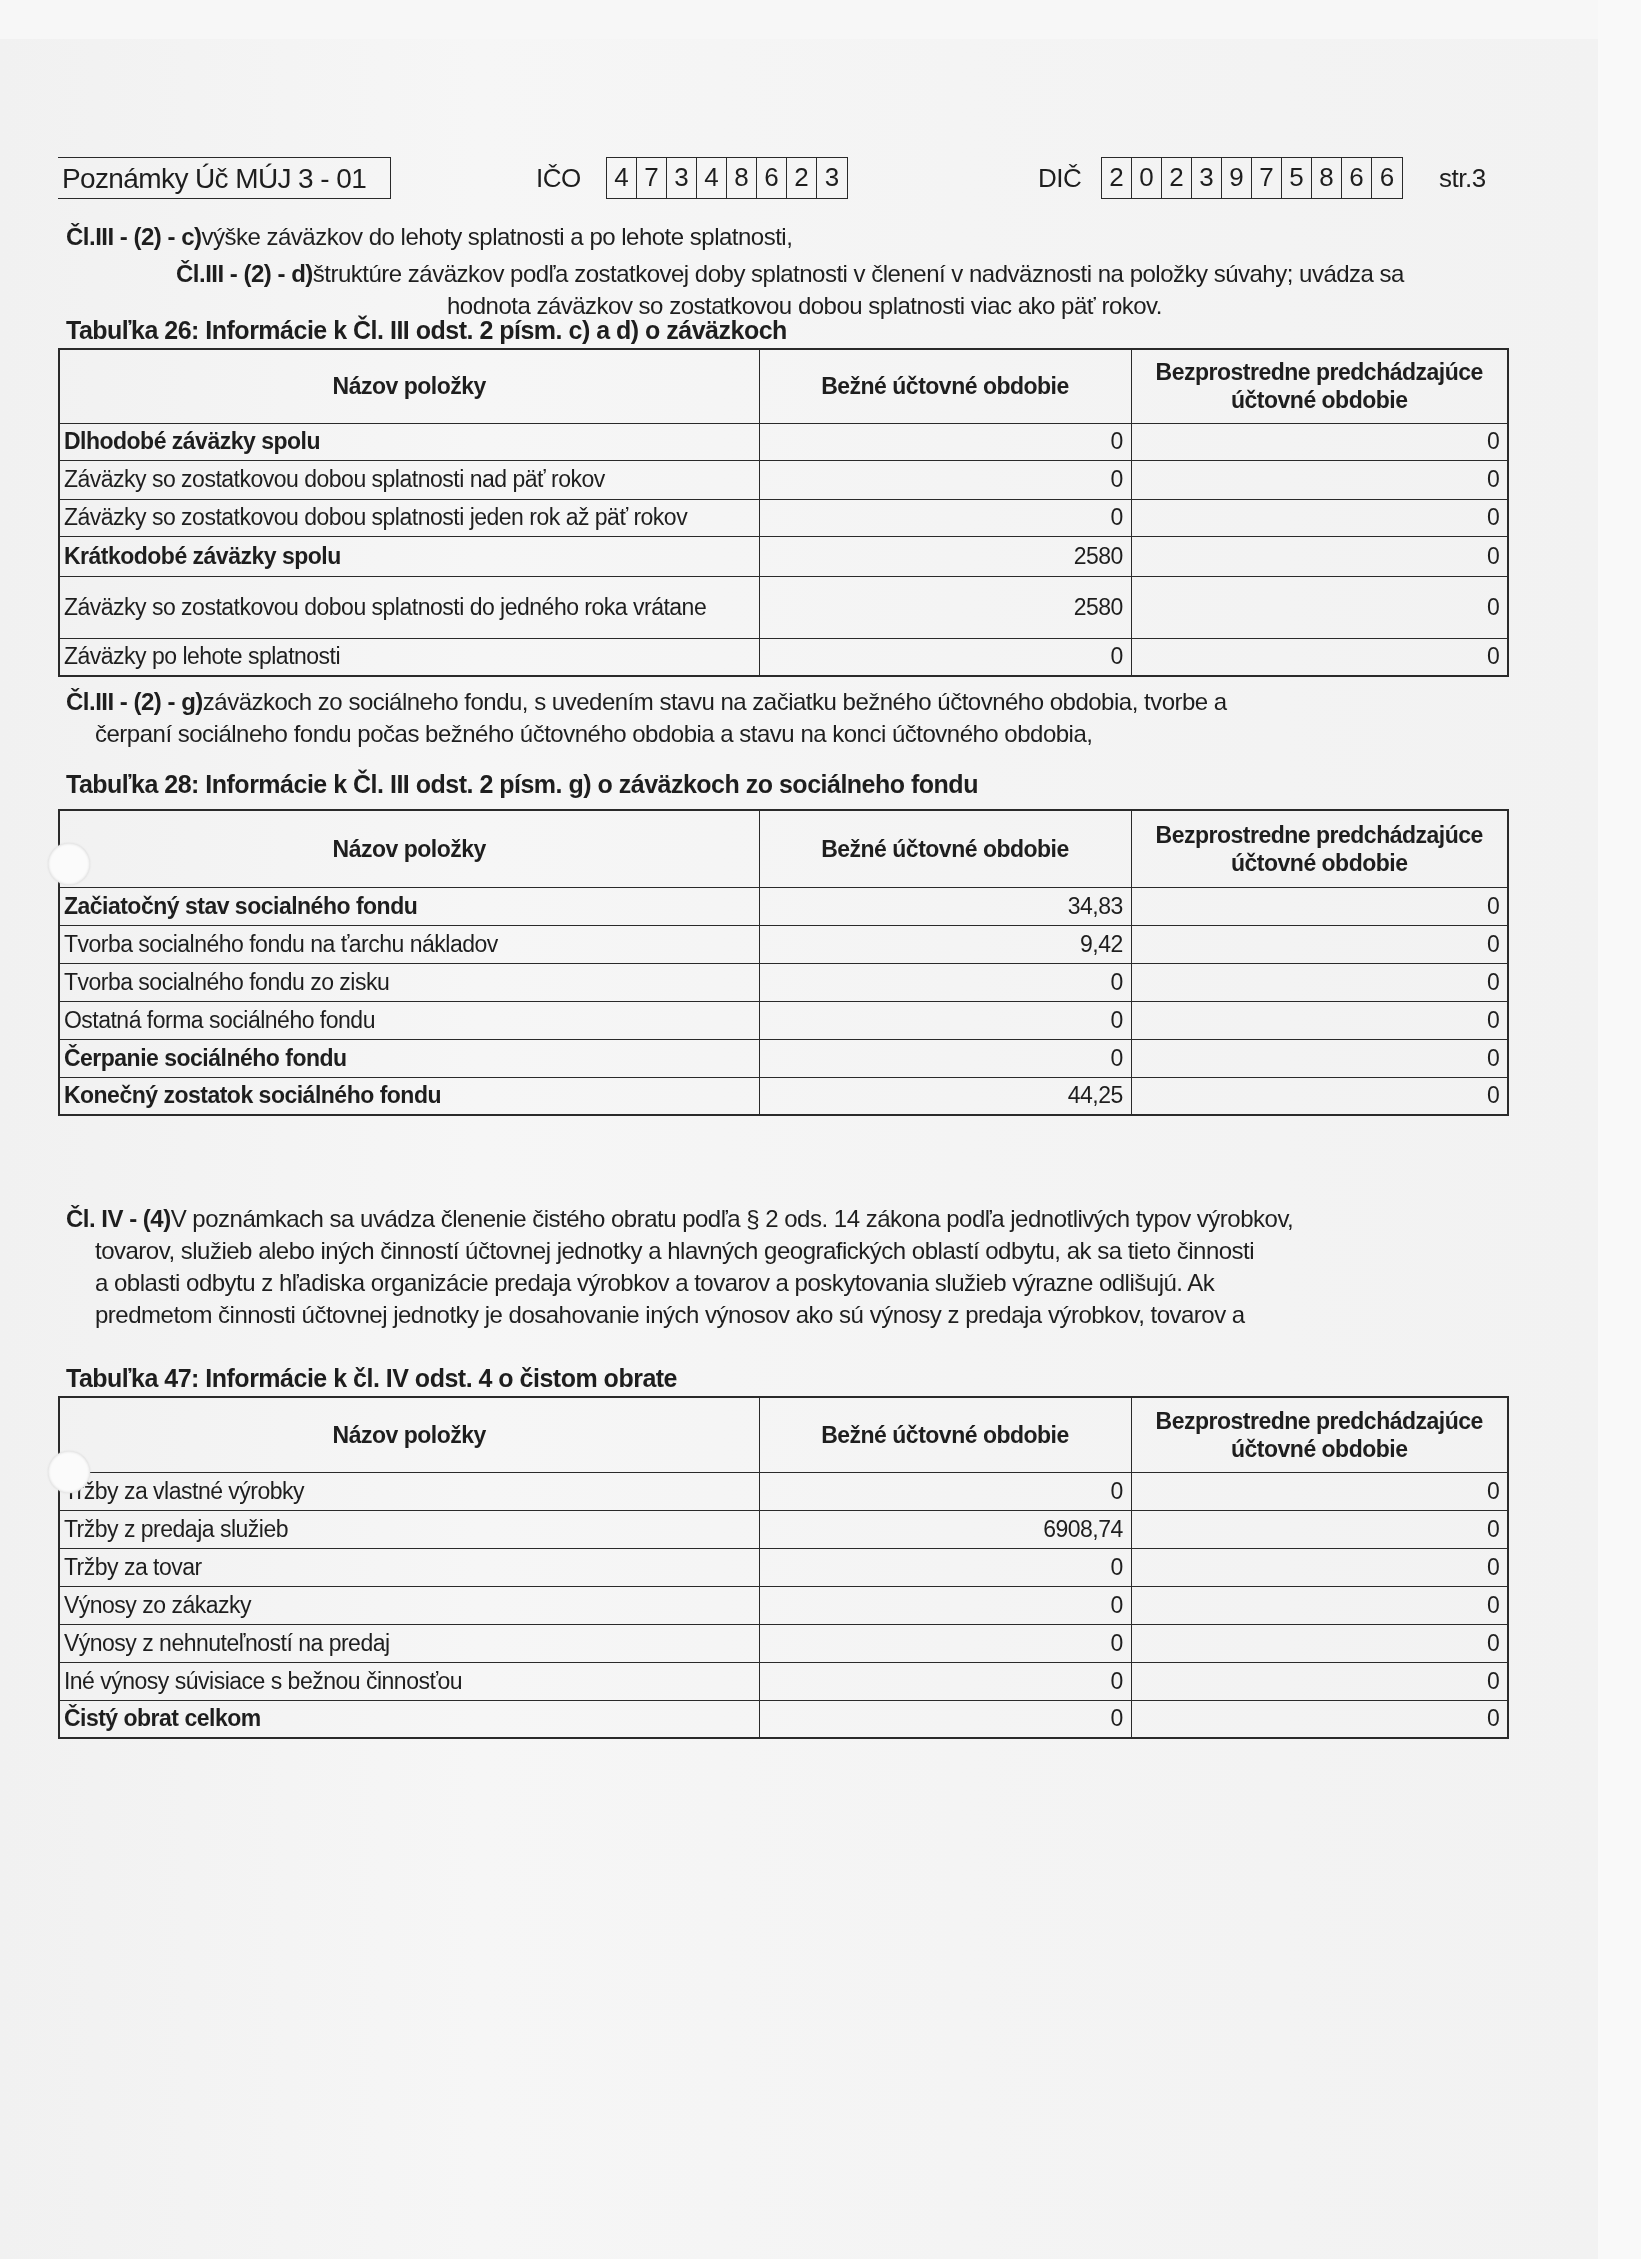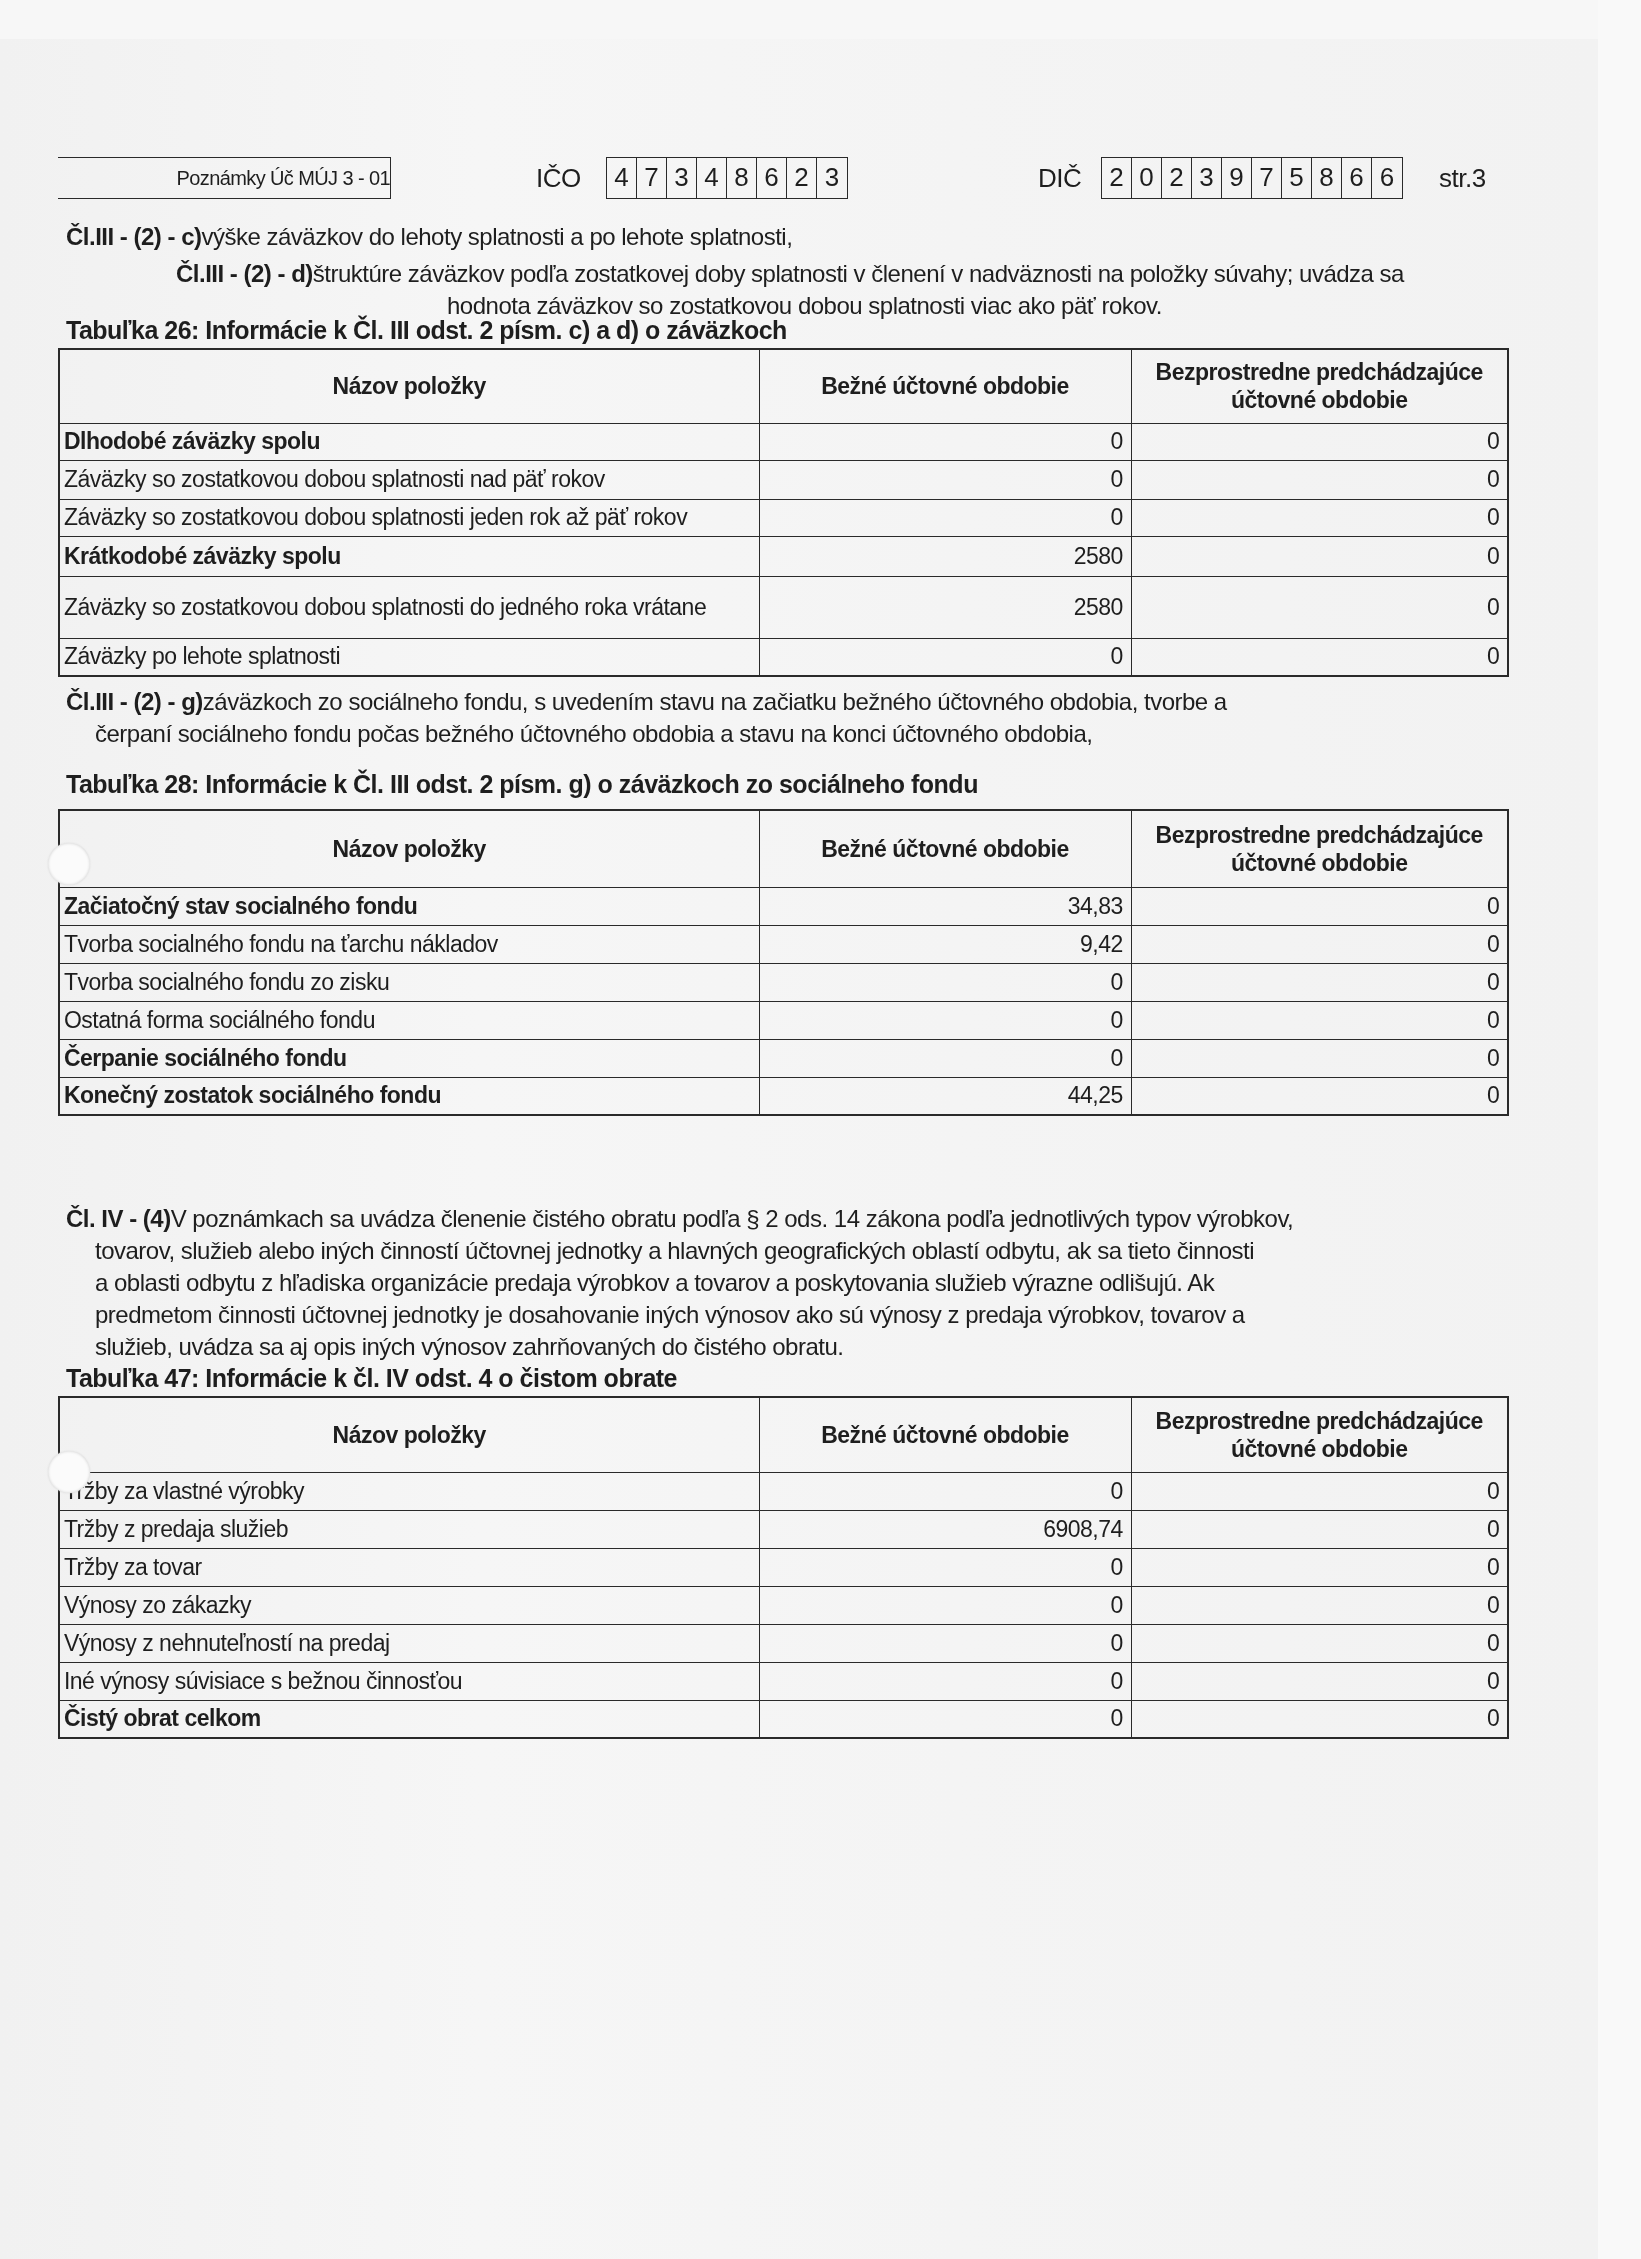--- a/index.html
+++ b/index.html
@@ -12,21 +12,21 @@
   .paper {
     position:absolute; left:0; top:39px; width:1598px; height:2221px;
     background:linear-gradient(90deg,#f1f1f1 0%,#f6f6f6 30%,#f4f4f4 60%,#f2f2f2 100%);
   }
   .topstrip { position:absolute; left:0; top:0; width:1641px; height:39px; background:#f7f7f7; }
   .rightstrip { position:absolute; left:1598px; top:0; width:43px; height:2259px; background:#f9f9f9; }
   .abs { position:absolute; }
   .hdr-box {
     left:58px; top:157px; width:333px; height:42px; box-sizing:border-box;
     border:1.9px solid #2a2a2a; border-left:none;
-    font-size:20px; line-height:41px; padding-left:3.9px; letter-spacing:-0.6px;text-align:right;
+    font-size:28px; line-height:41px; padding-left:3.9px; letter-spacing:-0.6px;
   }
   .lbl { font-size:26px; line-height:42px; top:157px; letter-spacing:-0.5px; }
   .digits { top:157px; height:42px; display:flex; border:1.9px solid #2a2a2a; box-sizing:border-box; }
   .digit { width:30px; box-sizing:border-box; border-right:1.4px solid #2a2a2a; text-align:center; font-size:26px; line-height:39px; }
   .digit:last-child { border-right:none; }
   .para { left:66px; font-size:24px; line-height:32px; width:1448px; letter-spacing:-0.5px; }
   .para b { font-weight:bold; }
   .indent { padding-left:29px; display:block; }
   .heading { left:66px; font-size:25px; font-weight:bold; letter-spacing:-0.5px; line-height:29px; }
   table.t {
@@ -186,21 +186,20 @@
     <td class="num">0</td>
   </tr>
 </tbody>
   </table>
 
 <div class="abs para" style="top:1203px; line-height:32px;">
   <b>Čl. IV - (4)</b><span>V poznámkach sa uvádza členenie čistého obratu podľa § 2 ods. 14 zákona podľa jednotlivých typov výrobkov,</span>
   <span class="indent">tovarov, služieb alebo iných činností účtovnej jednotky a hlavných geografických oblastí odbytu, ak sa tieto činnosti</span>
   <span class="indent">a oblasti odbytu z hľadiska organizácie predaja výrobkov a tovarov a poskytovania služieb výrazne odlišujú. Ak</span>
   <span class="indent">predmetom činnosti účtovnej jednotky je dosahovanie iných výnosov ako sú výnosy z predaja výrobkov, tovarov a</span>
-  <span class="indent">služieb, uvádza sa aj opis iných výnosov zahrňovaných do čistého obratu.</span>
 </div>
 <div class="abs heading" style="top:1364px;">Tabuľka 47: Informácie k čl. IV odst. 4 o čistom obrate</div>
 
 <table class="t" style="top:1396px;">
   <colgroup>
       <col style="width:700px">
       <col style="width:372px">
       <col style="width:377px">
     </colgroup>
   <tbody>

